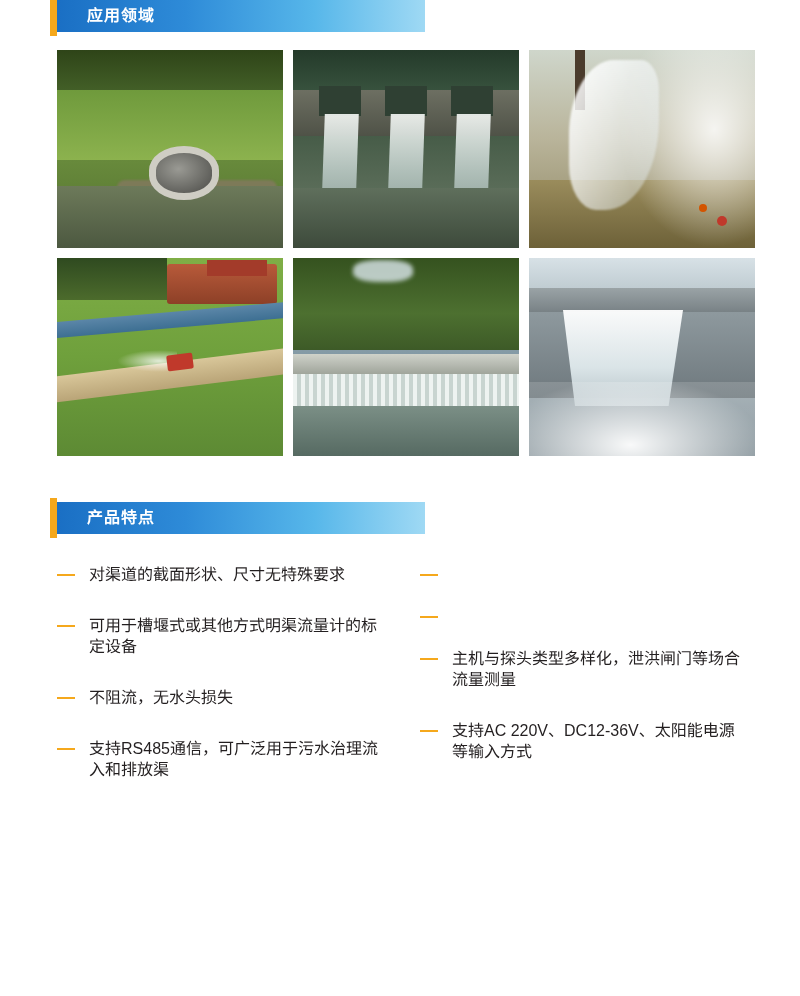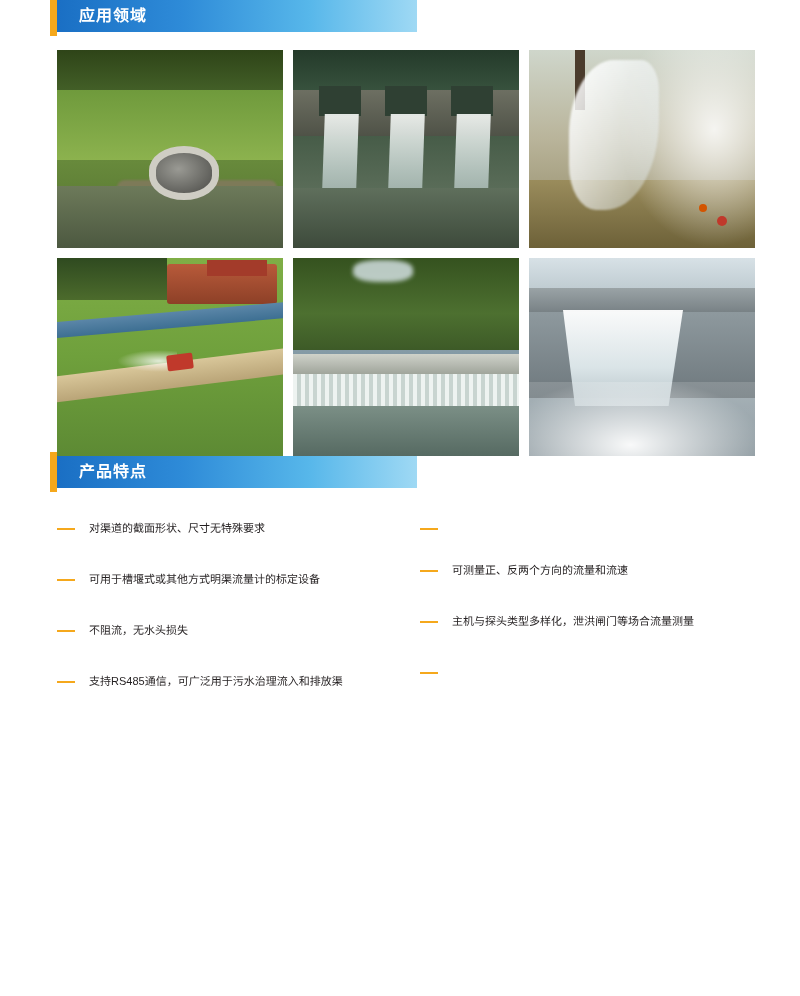--- a/index.html
+++ b/index.html
@@ -24,20 +24,21 @@
 
   
   .section-banner {
     position: relative;
     display: flex;
     align-items: center;
     width: 360px;
     height: 32px;
     margin-left: 57px;
     background: linear-gradient(to right, #1a6fc4 0%, #2e8bd8 35%, #57b7ea 70%, #9fd9f4 100%);
+    padding-left: 8px;
   }
   .section-banner .accent-bar {
     position: absolute;
     left: -7px;
     top: -4px;
     width: 7px;
     height: 40px;
     background: #f5a81c;
   }
   .section-banner .banner-title {
@@ -162,20 +163,21 @@
   .p6 .face { position:absolute; top:54px; left:0; width:100%; height:86px;
       background: linear-gradient(#8e999e, #6e787d); }
   .p6 .spillwater { position:absolute; top:52px; left:34px; width:120px; height:96px;
       background: linear-gradient(#ffffff, #dfe9ec 60%, #b9c6cb);
       clip-path: polygon(0 0, 100% 0, 88% 100%, 10% 100%); opacity:.95; }
   .p6 .spray6 { position:absolute; bottom:0; left:0; width:100%; height:74px;
       background: radial-gradient(ellipse at 45% 85%, rgba(255,255,255,.95), rgba(255,255,255,.15) 75%); }
 
   
   .features-wrap {
+    margin-top: 46px;
   }
   .features {
     margin: 30px 0 0 57px;
     width: 700px;
     display: flex;
     gap: 0 26px;
   }
   .feat-col {
     width: 337px;
   }
@@ -186,21 +188,21 @@
   }
   .feat-dash {
     flex: 0 0 auto;
     width: 18px;
     height: 2px;
     background: #f5a81c;
     margin-top: 10px;
     margin-right: 14px;
   }
   .feat-text {
-    font-size: 11px;
+    font-size: 16px;
     line-height: 21px;
     color: #231f20;
     max-width: 290px;
   }
   .feat-col.right .feat-item { margin-bottom: 30px; }
 </style>
 </head>
 <body>
 
 <div class="page">
@@ -296,27 +298,27 @@
           <span class="feat-text">支持RS485通信，可广泛用于污水治理流入和排放渠</span>
         </div>
       </div>
 
       <div class="feat-col right">
         <div class="feat-item">
           <span class="feat-dash"></span>
         </div>
         <div class="feat-item">
           <span class="feat-dash"></span>
-          <span class="feat-text">可测量正、反两个方向的流量和流速</span>
         </div>
         <div class="feat-item">
           <span class="feat-dash"></span>
           <span class="feat-text">主机与探头类型多样化，泄洪闸门等场合流量测量</span>
         </div>
         <div class="feat-item">
           <span class="feat-dash"></span>
+          <span class="feat-text">支持AC 220V、DC12-36V、太阳能电源等输入方式</span>
         </div>
       </div>
 
     </div>
   </div>
 
 </div>
 
 </body></html>

